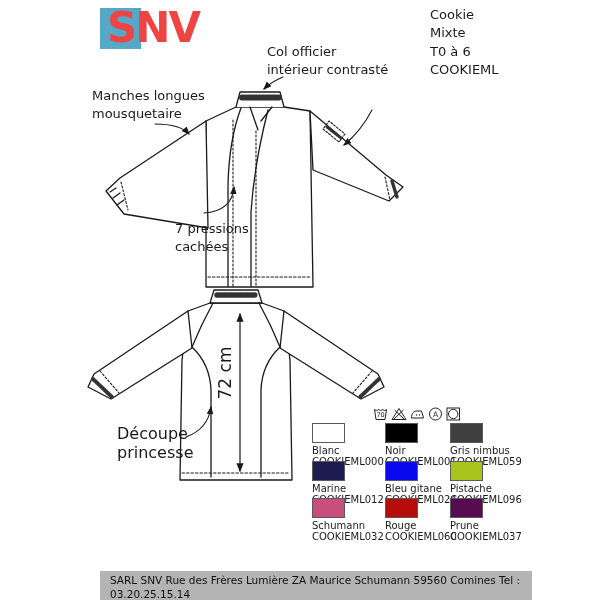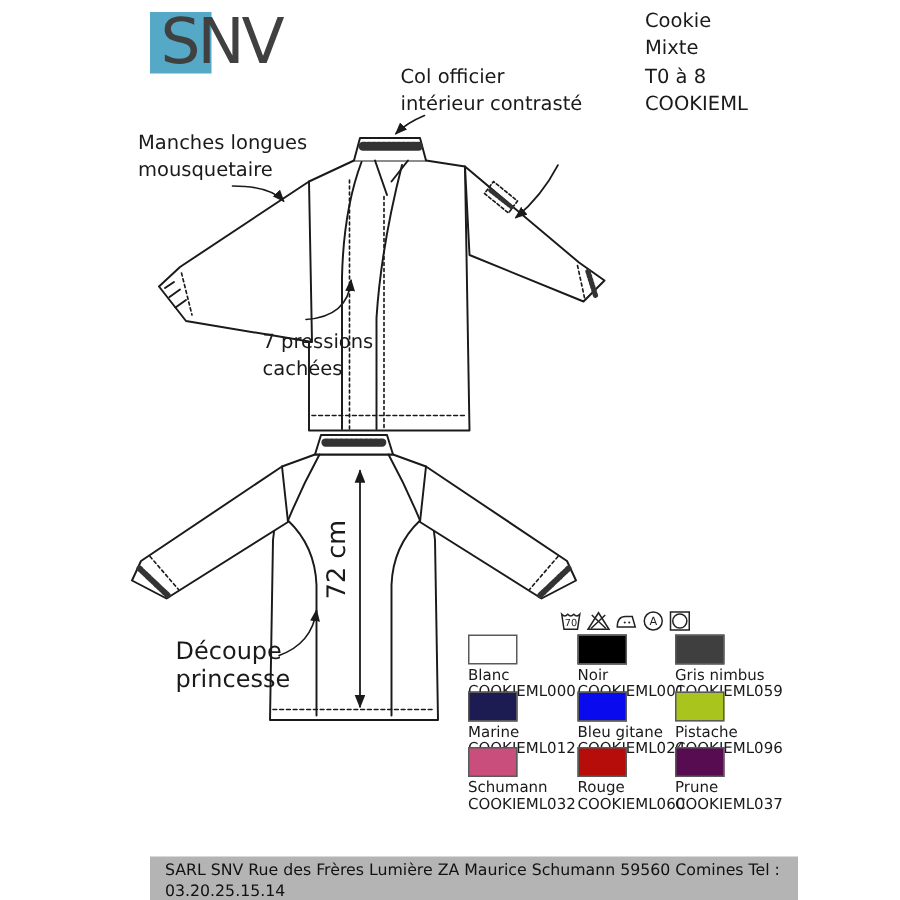--- a/index.html
+++ b/index.html
@@ -4,21 +4,21 @@
 <style>
   html,body{margin:0;padding:0;background:#fff;}
   .page{position:relative;width:600px;height:600px;background:#ffffff;overflow:hidden;
         font-family:"DejaVu Sans","Liberation Sans",sans-serif;color:#1a1a1a;}
   .abs{position:absolute;}
   .pre{white-space:pre-line;}
   .ann{font-size:13px;line-height:1.38;}
   .ann-big{font-size:16px;line-height:1.2;}
   
   .logo-square{left:100px;top:8px;width:41px;height:41px;background:#55a9c6;}
-  .logo-text{left:107px;top:3px;font-size:42px;font-weight:normal;color:#404040;letter-spacing:-2px;}
+  .logo-text{left:107px;top:3px;font-size:42px;font-weight:bold;color:#ef4444;letter-spacing:-2px;}
   
   .product-info{left:430px;top:6px;font-size:13px;line-height:1.42;}
   
   svg.draw{left:0;top:0;}
   
   .len-label{left:185px;top:363px;width:80px;text-align:center;
              transform:rotate(-90deg);font-size:17px;}
   
   .fabric{left:330px;top:394px;font-size:10.5px;font-weight:bold;}
   .care-row{left:373px;top:406px;display:flex;gap:1px;}
@@ -127,21 +127,21 @@
       <path d="M186,437 Q208,429 211,407" marker-end="url(#ah)" stroke-width="1.1"></path>
     </g>
   </svg>
 
   <div class="abs logo-square"></div>
   <div class="abs logo-text">SNV</div>
 
   <div class="abs product-info">
     <div>Cookie</div>
     <div>Mixte</div>
-    <div>T0 à 8</div>
+    <div>T0 à 6</div>
     <div>COOKIEML</div>
   </div>
 
   <div class="abs ann pre" style="left:267px;top:43px;">Col officier
 intérieur contrasté</div>
   <div class="abs ann pre" style="left:92px;top:87px;">Manches longues
 mousquetaire</div>
   <div class="abs ann pre" style="left:127px;top:220px;margin-left:48px;">7 pressions
 cachées</div>
   <div class="abs ann-big pre" style="left:117px;top:424px;">Découpe

